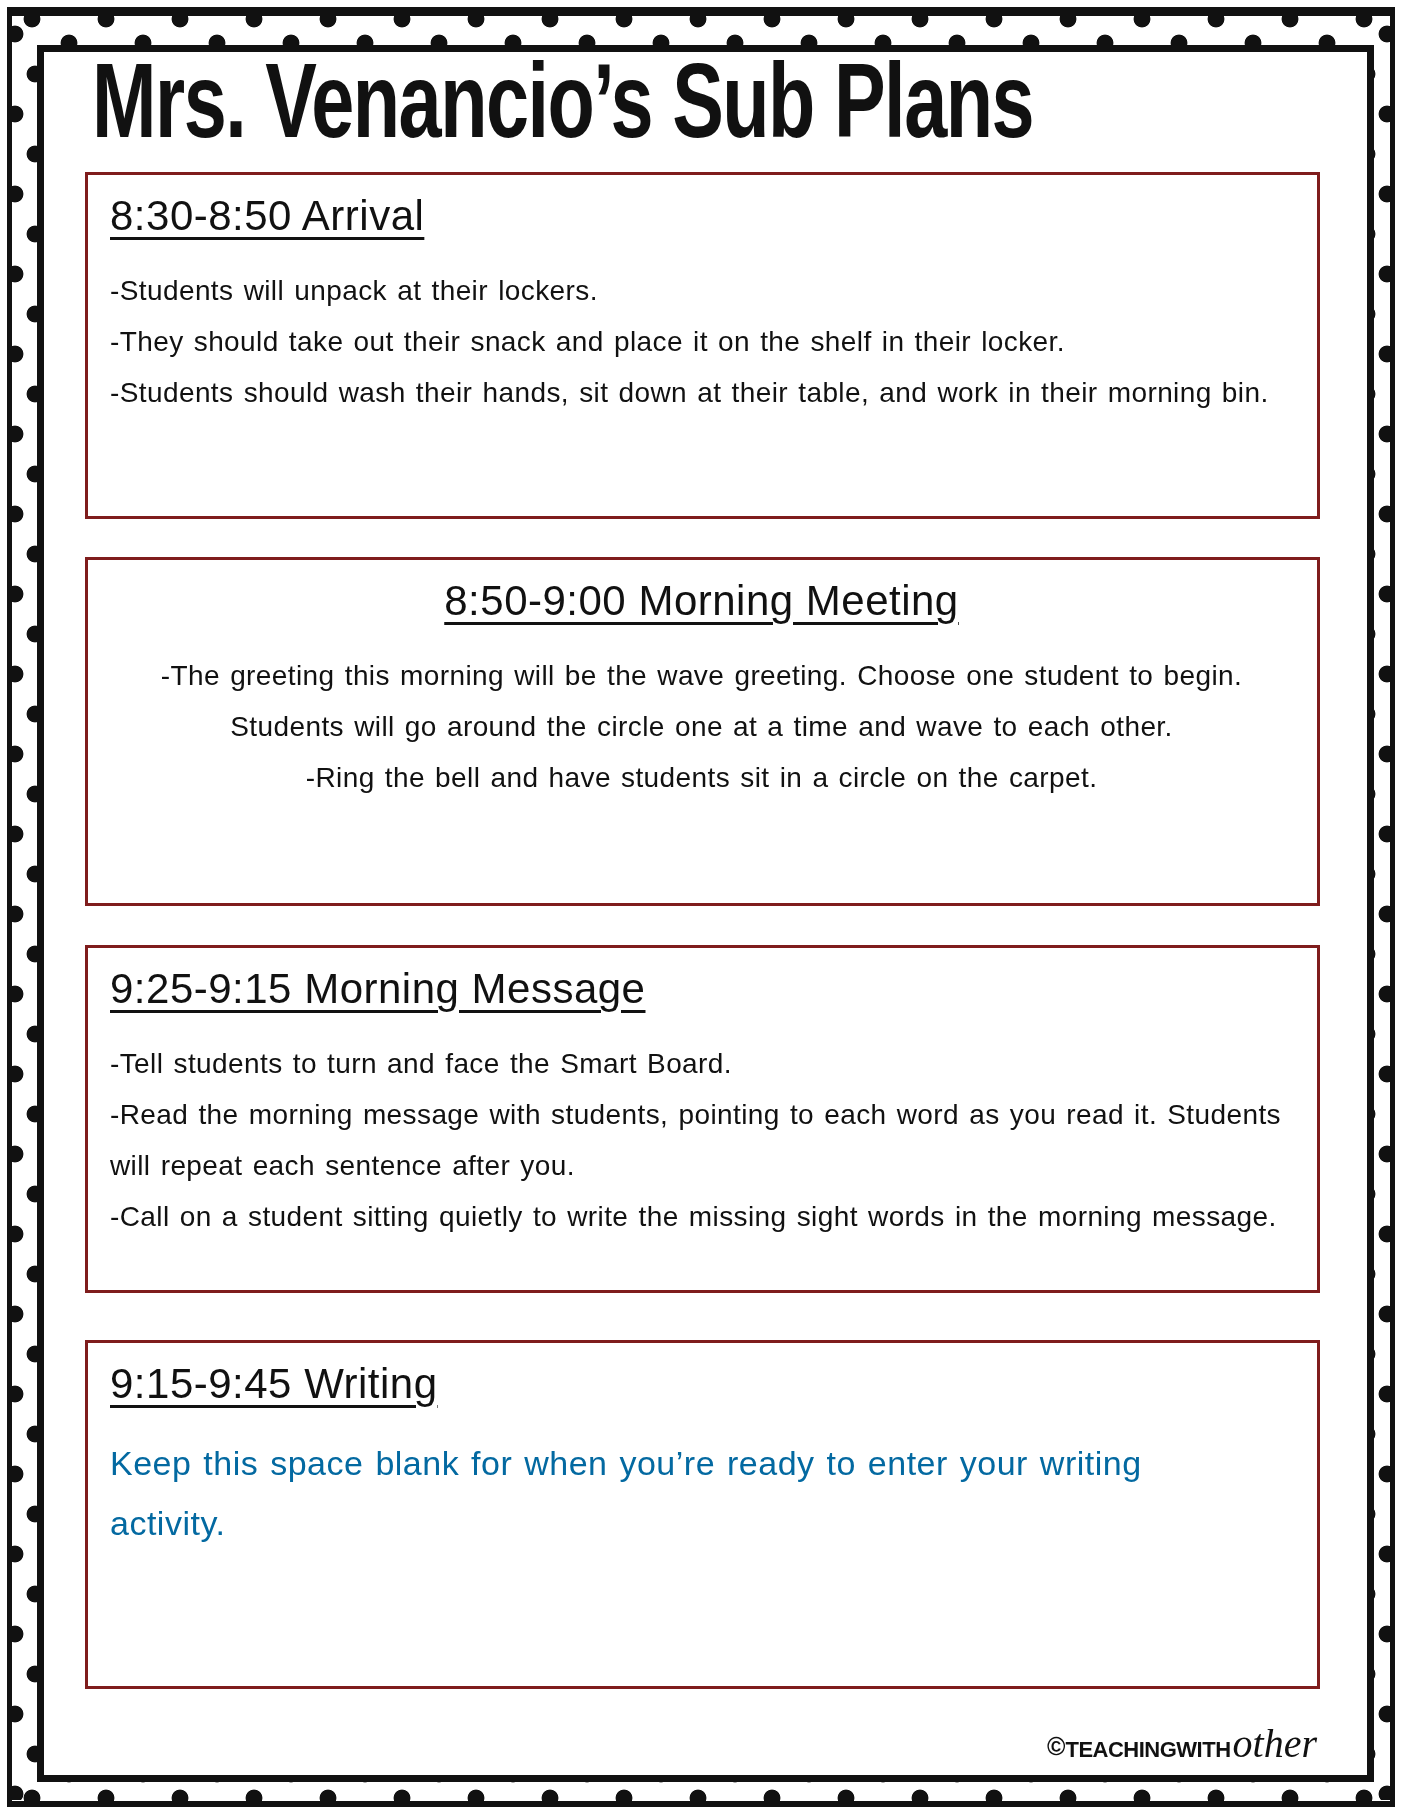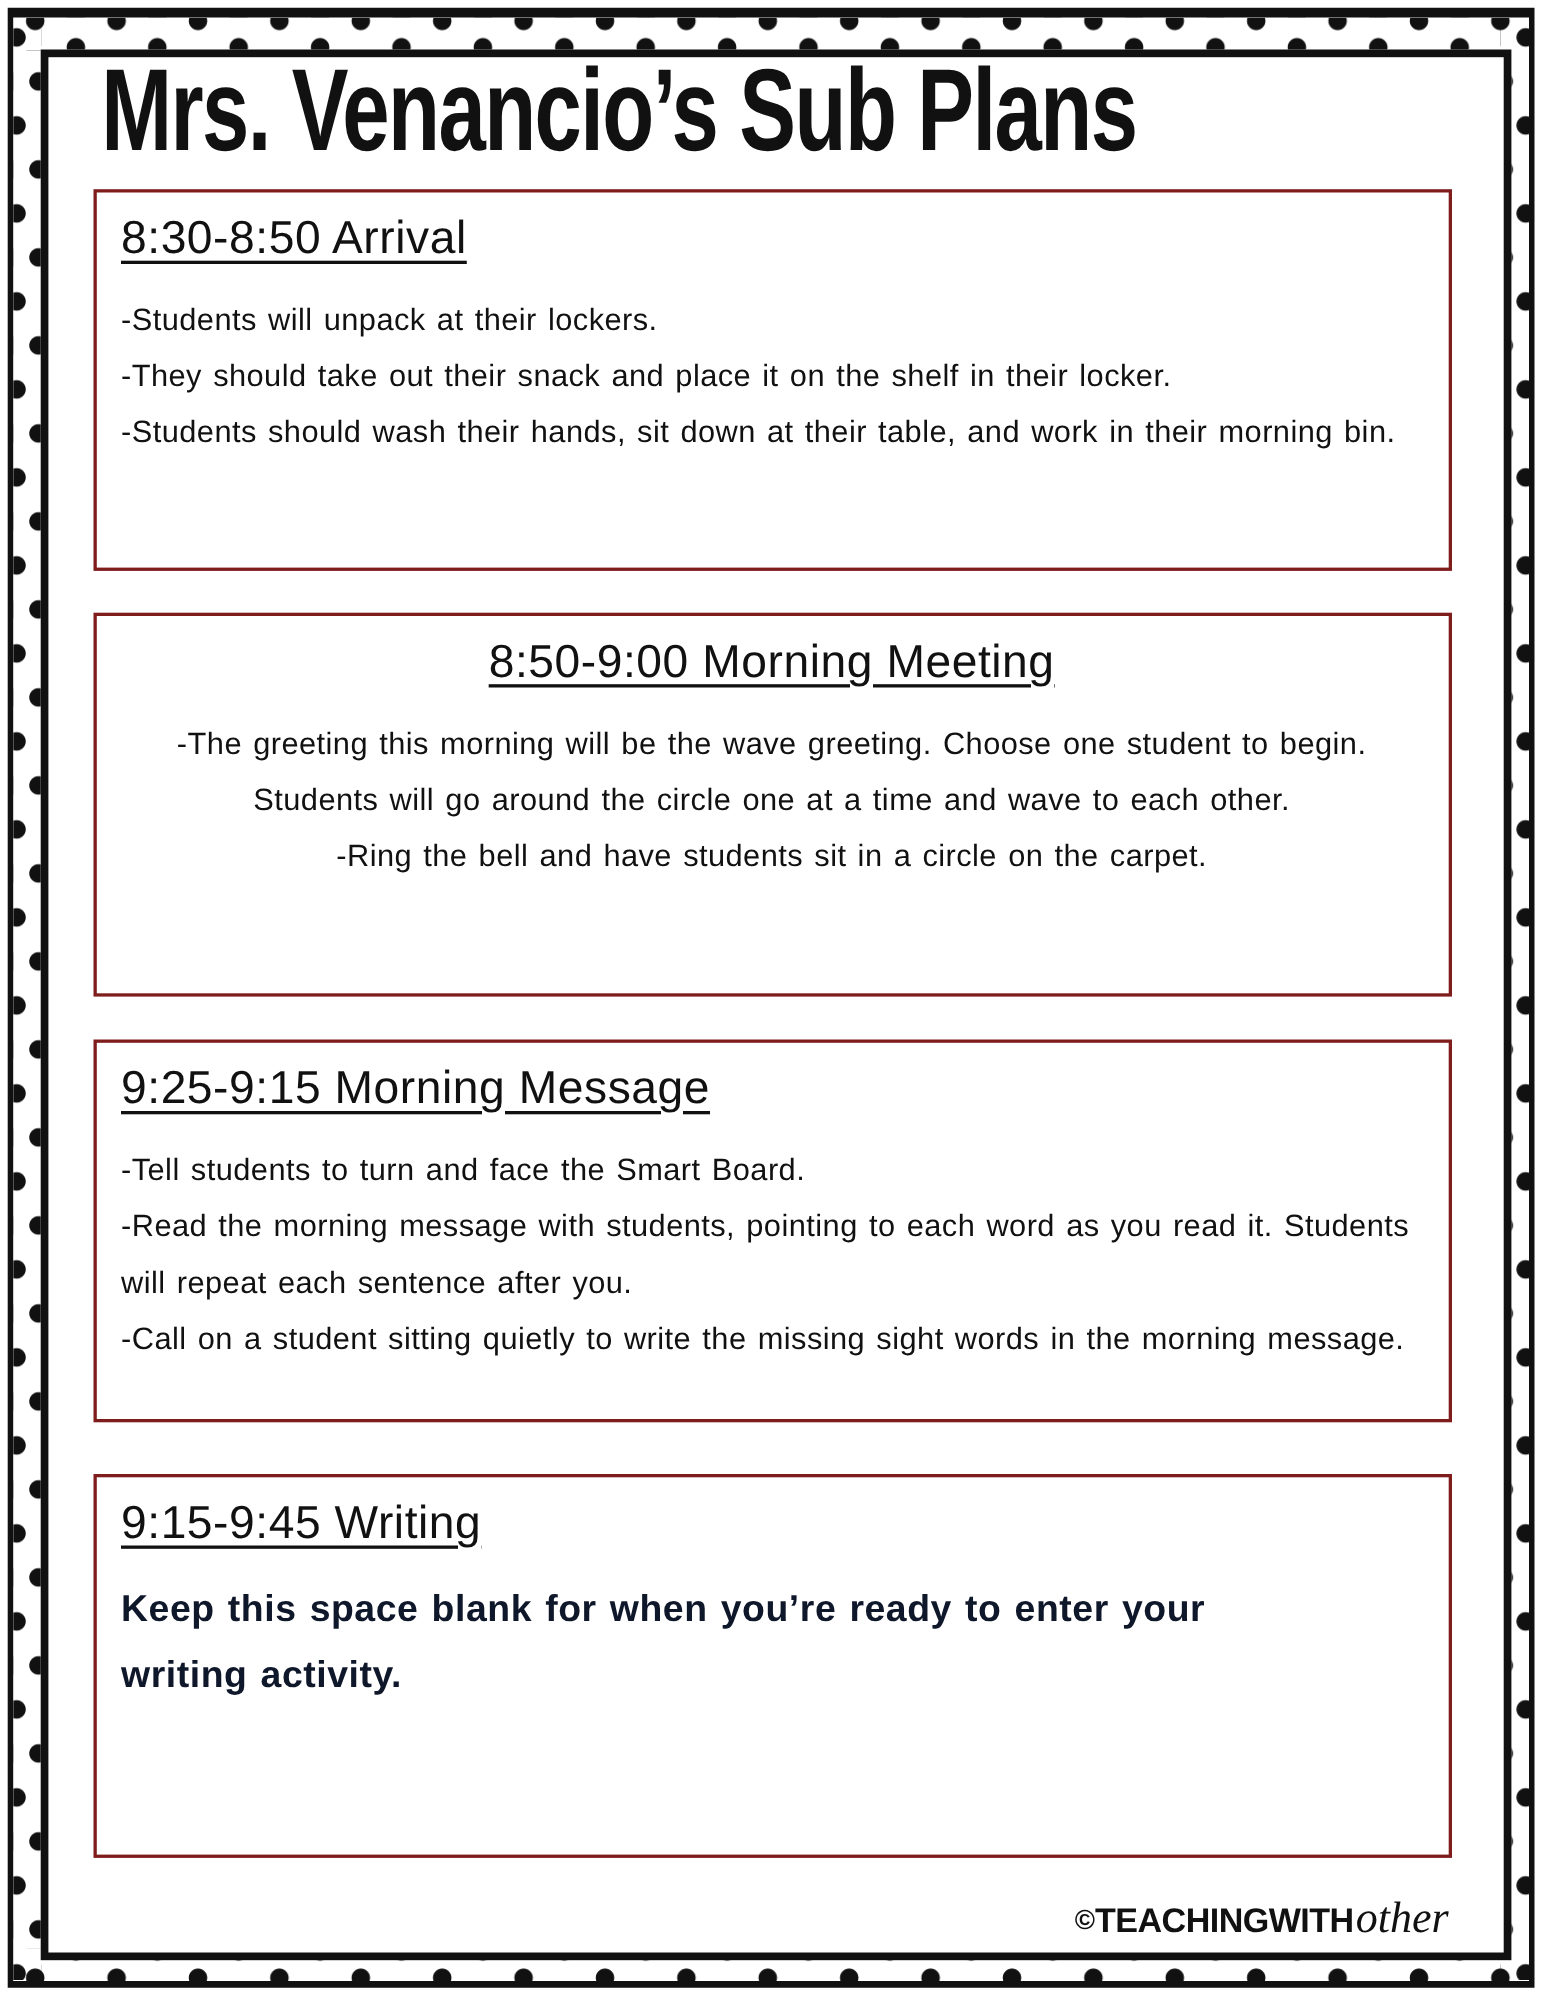--- a/index.html
+++ b/index.html
@@ -69,21 +69,21 @@
   .box p{
     margin:0;font-size:28px;line-height:51px;letter-spacing:0.4px;word-spacing:2px;
   }
   .box-4 p{
     font-size:34px;line-height:60px;max-width:1060px;letter-spacing:0.5px;
   }
   .footer{
     position:absolute;right:50px;bottom:2px;white-space:nowrap;line-height:42px;
   }
   .footer .copy{font-size:25px;font-weight:bold;vertical-align:2px;}
-  .footer .brand-bold{font-size:31px;font-weight:bold;letter-spacing:-0.5px;}
+  .footer .brand-bold{font-size:22px;font-weight:bold;letter-spacing:-0.5px;}
   .footer .brand-script{
     font-family:"Liberation Serif","DejaVu Serif",serif;font-style:italic;
     font-size:40px;margin-left:2px;
   }
 </style>
 </head>
 <body>
 
 <div class="page">
 
@@ -111,21 +111,21 @@
 
     <section class="box box-3">
       <h2>9:25-9:15 Morning Message</h2>
       <p>-Tell students to turn and face the Smart Board.</p>
       <p>-Read the morning message with students, pointing to each word as you read it. Students will repeat each sentence after you.</p>
       <p>-Call on a student sitting quietly to write the missing sight words in the morning message.</p>
     </section>
 
     <section class="box box-4">
       <h2>9:15-9:45 Writing</h2>
-      <p style="color: #0f172a; font-weight: bold;">Keep this space blank for when you’re ready to enter your writing activity.</p>
+      <p style="color: #0369a1;">Keep this space blank for when you’re ready to enter your writing activity.</p>
     </section>
 
     <div class="footer">
       <span class="copy">©</span><span class="brand-bold">TEACHINGWITH</span><span class="brand-script">other</span>
     </div>
 
   </div>
 </div>
 
 </body></html>

